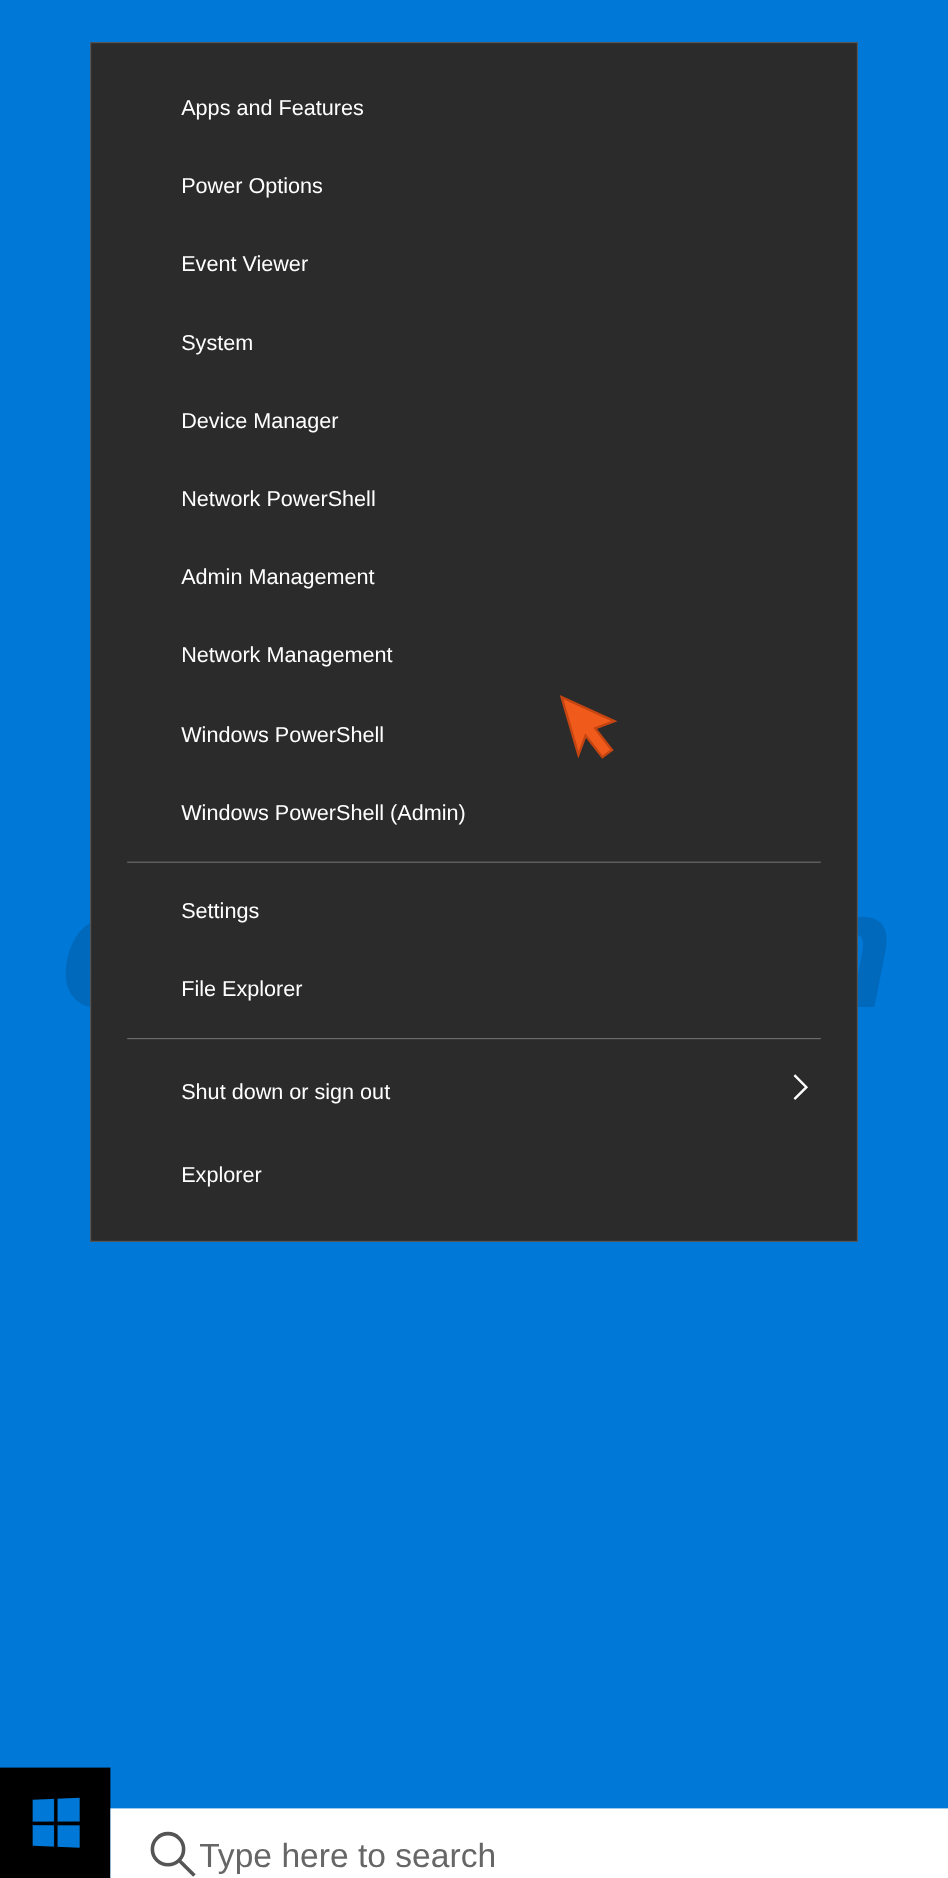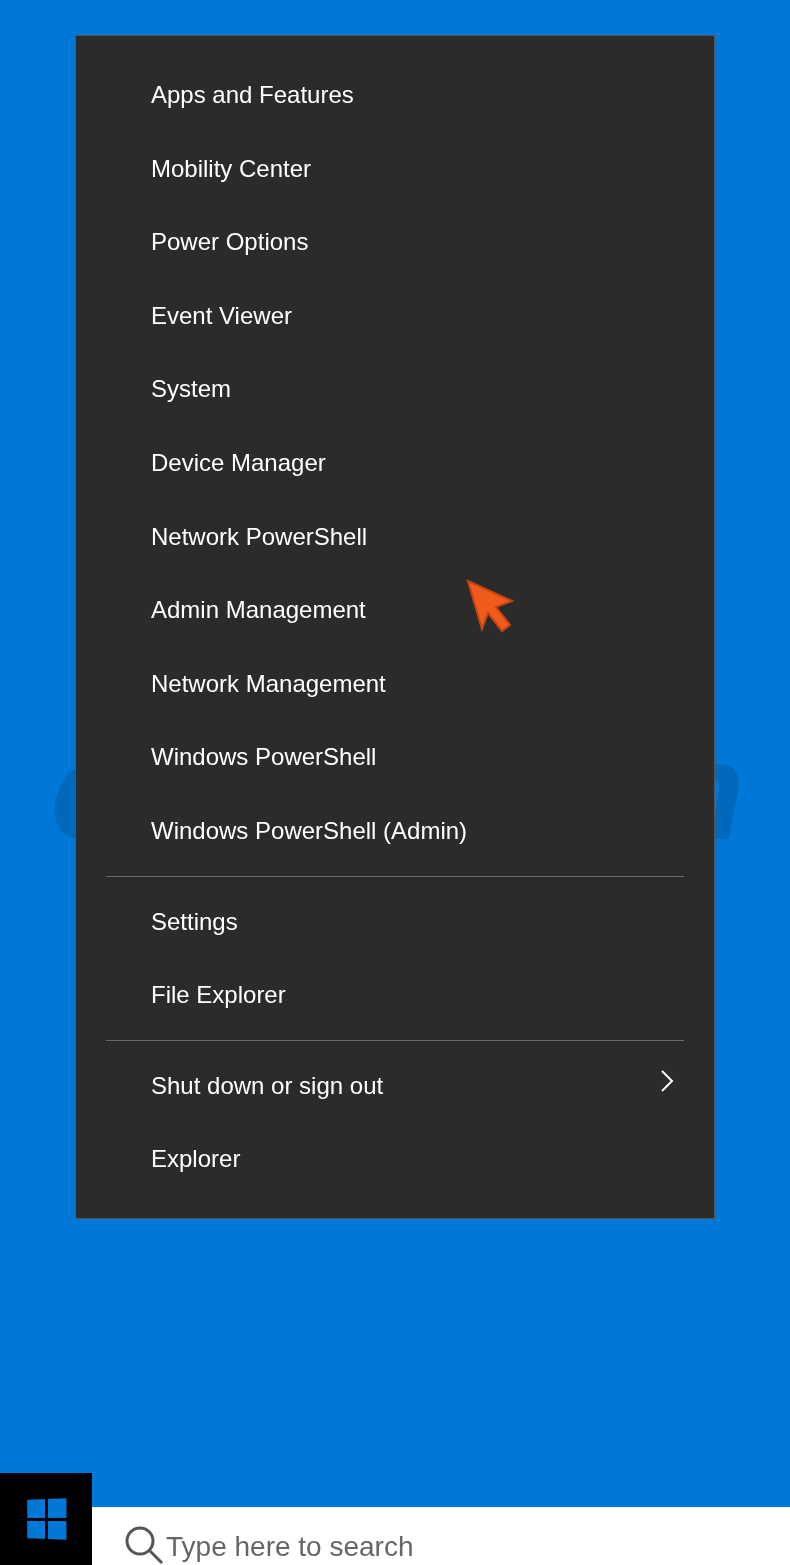--- a/index.html
+++ b/index.html
@@ -37,21 +37,21 @@
       border: 1px solid #555;
       padding-top: 22px;
       padding-bottom: 22px;
     }
     .menu-item {
       display: flex;
       align-items: center;
       justify-content: space-between;
       padding: 20px 40px 20px 75px;
       color: #ffffff;
-      font-size: 24px;
+      font-size: 18px;
       font-weight: 400;
       cursor: pointer;
       line-height: 1.4;
     }
     .separator {
       height: 1px;
       background: #6a6a6a;
       margin: 8px 30px;
     }
     .chevron {
@@ -109,23 +109,20 @@
     }
   </style>
 </head>
 <body>
 
 <div class="watermark">cprisk.com</div>
 
 <div class="context-menu">
   <div class="menu-item">
       <span>Apps and Features</span>
-    </div>
-  <div class="menu-item">
-      <span>Mobility Center</span>
     </div>
   <div class="menu-item">
       <span>Power Options</span>
     </div>
   <div class="menu-item">
       <span>Event Viewer</span>
     </div>
   <div class="menu-item">
       <span>System</span>
     </div>

